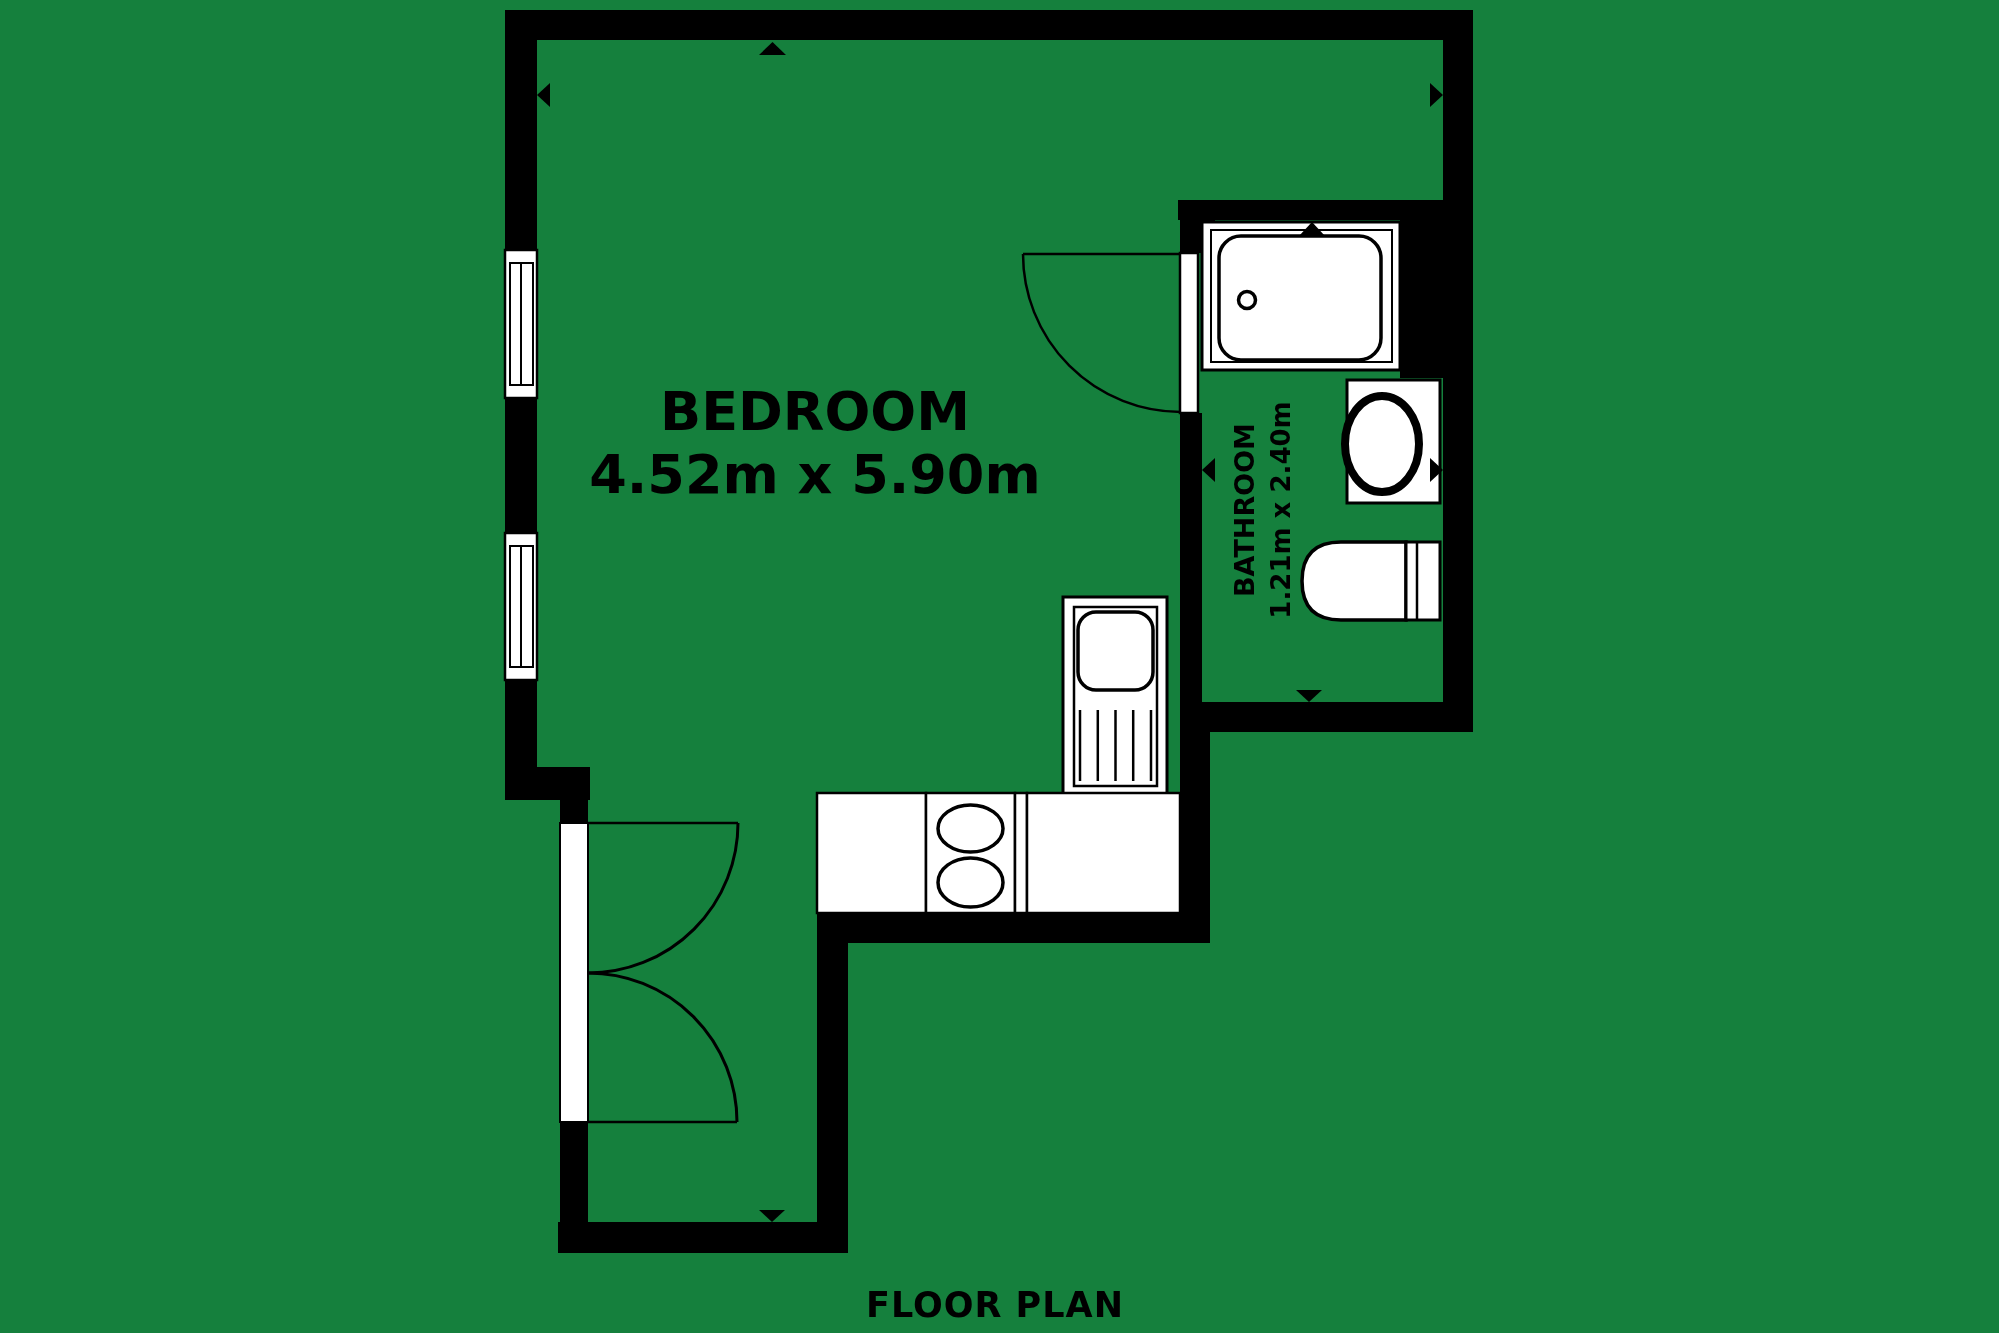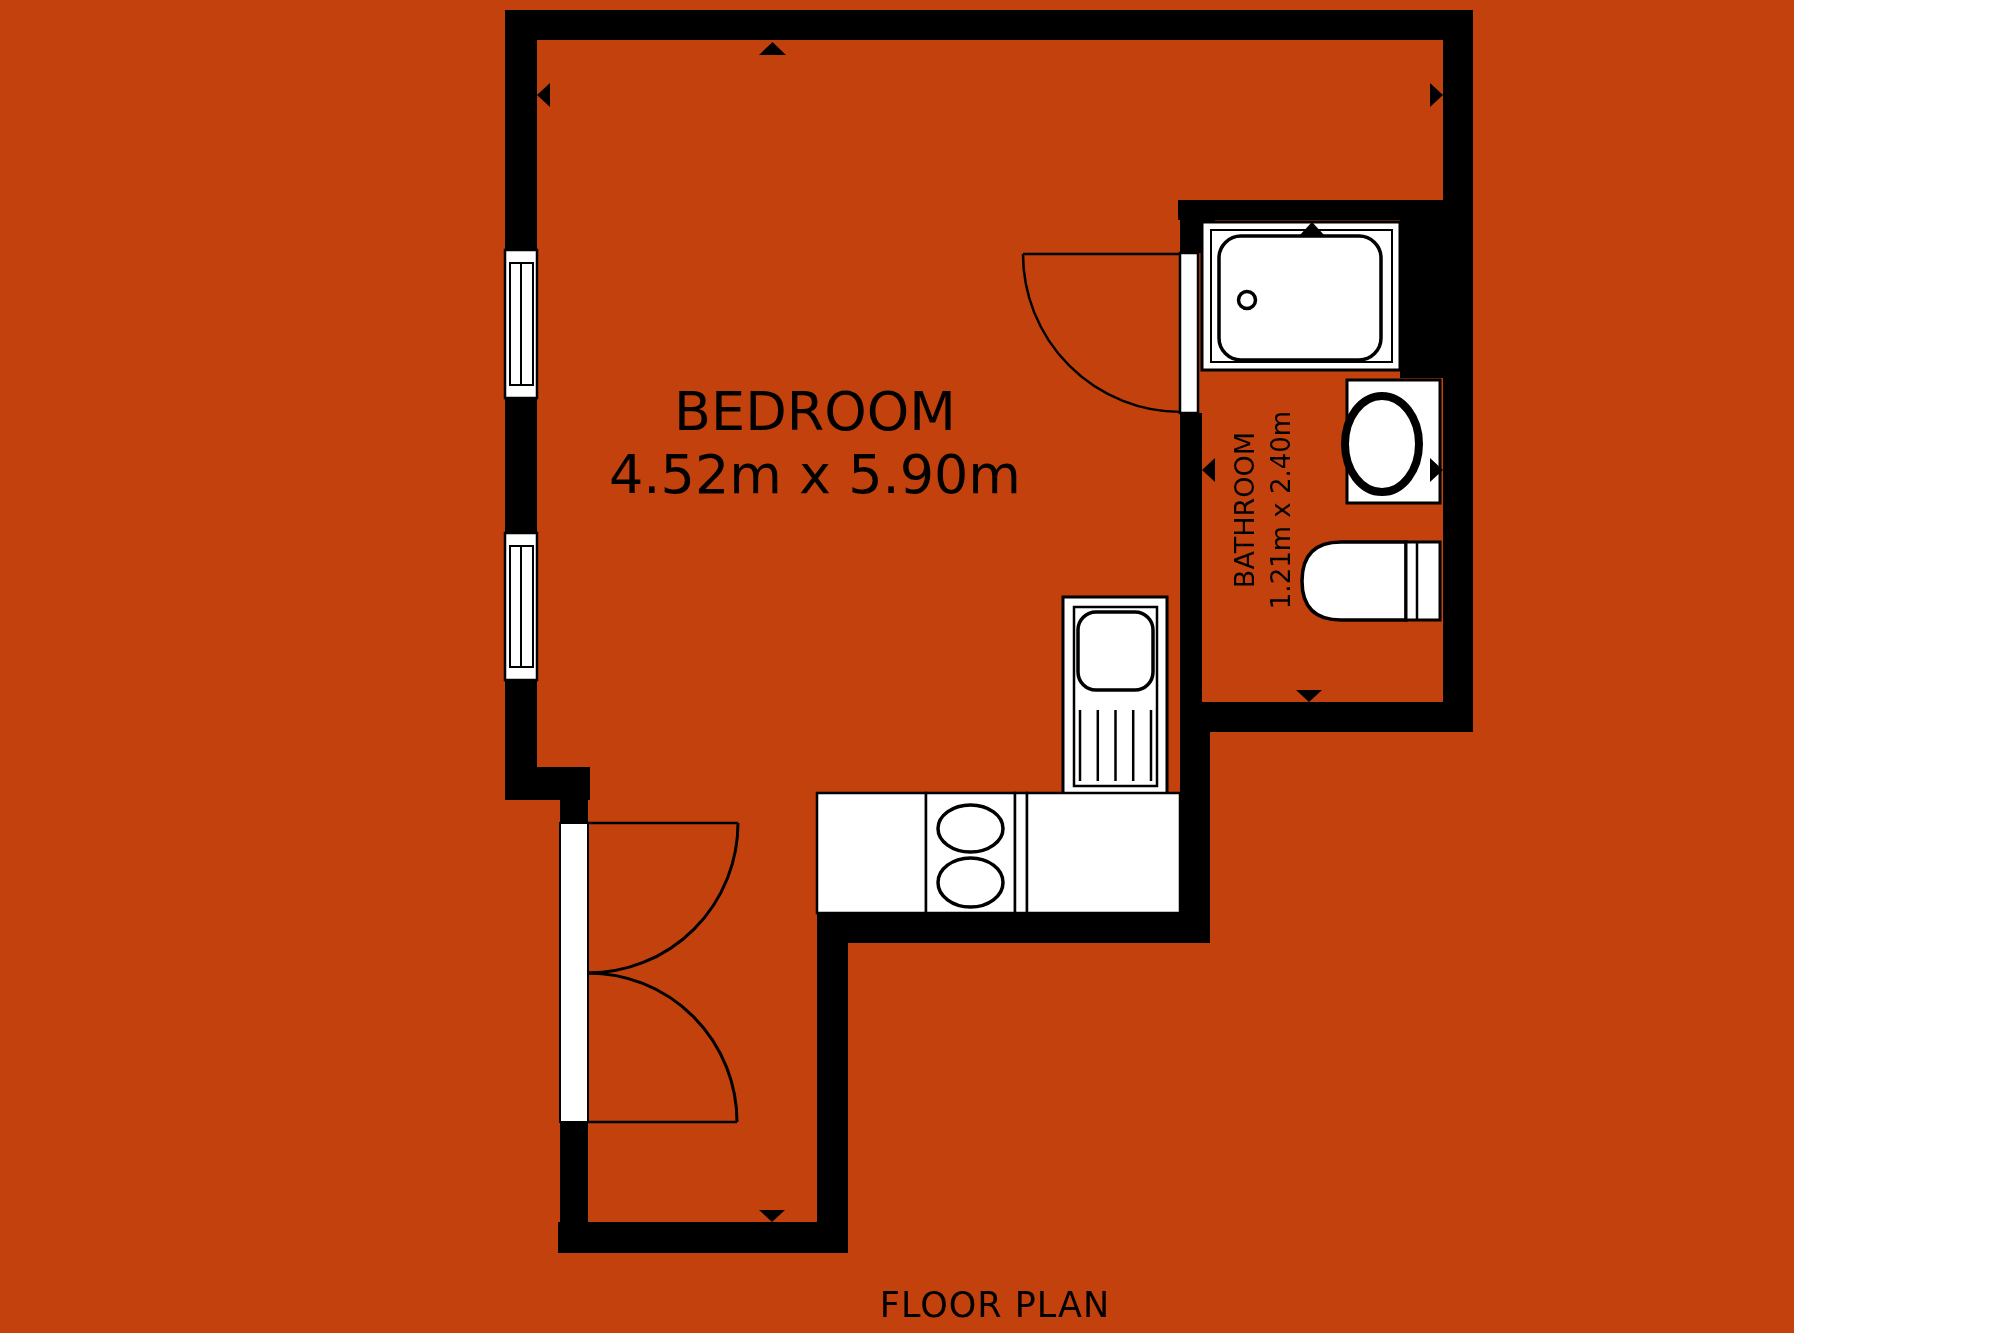--- a/index.html
+++ b/index.html
@@ -1,22 +1,23 @@
 <!DOCTYPE html>
 <html><head>
 <meta charset="utf-8">
 <style>
   html, body { margin: 0; padding: 0; background: #ffffff; }
   #canvas {
     position: relative;
-    width: 1794px;
+    width: 1999px;
     height: 1333px;
-    background: #c2410c;
+    background: #15803d;
     font-family: "DejaVu Sans", "Liberation Sans", sans-serif;
     overflow: hidden;
+    font-weight: bold;
   }
   svg { position: absolute; left: 0; top: 0; }
   .ln   { fill: none; stroke: #000; }
   .fixw { fill: #fff; stroke: #000; }
   text  { fill: #000; font-family: "DejaVu Sans", "Liberation Sans", sans-serif; }
   .room-label { font-size: 54px; }
   .bath-label { font-size: 27px; }
   .bath-dims  { font-size: 26px; }
   .plan-title { font-size: 35px; letter-spacing: 1px; }
 </style>

